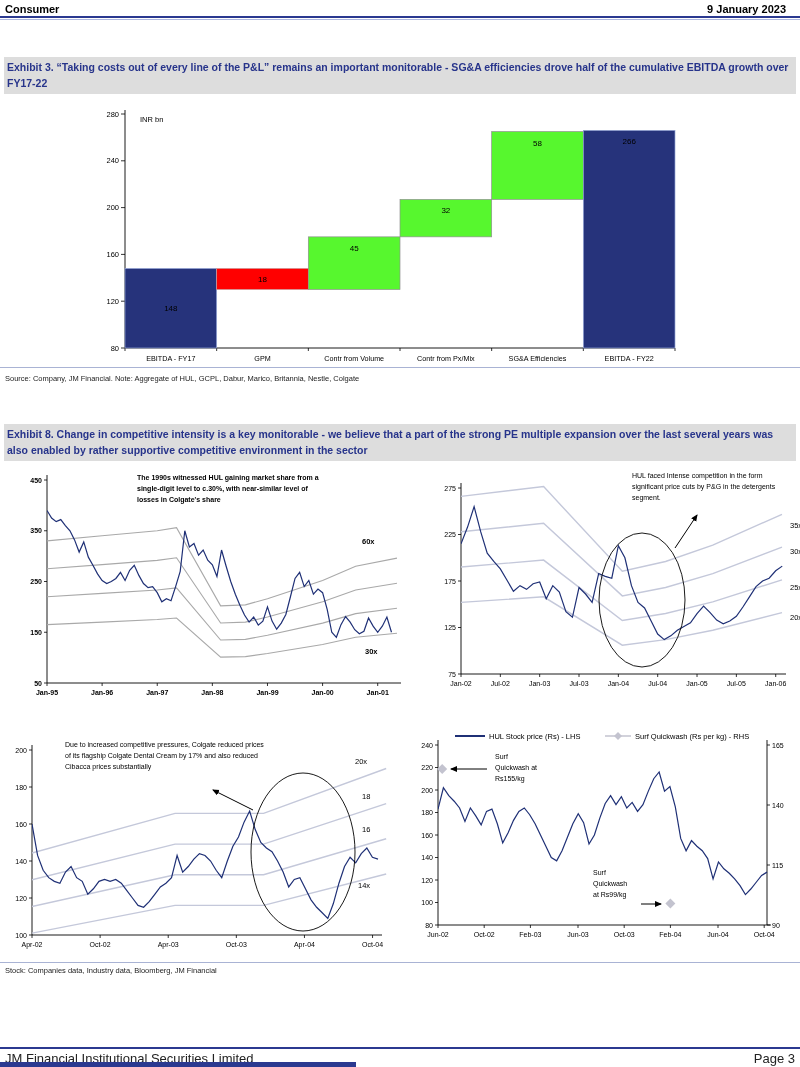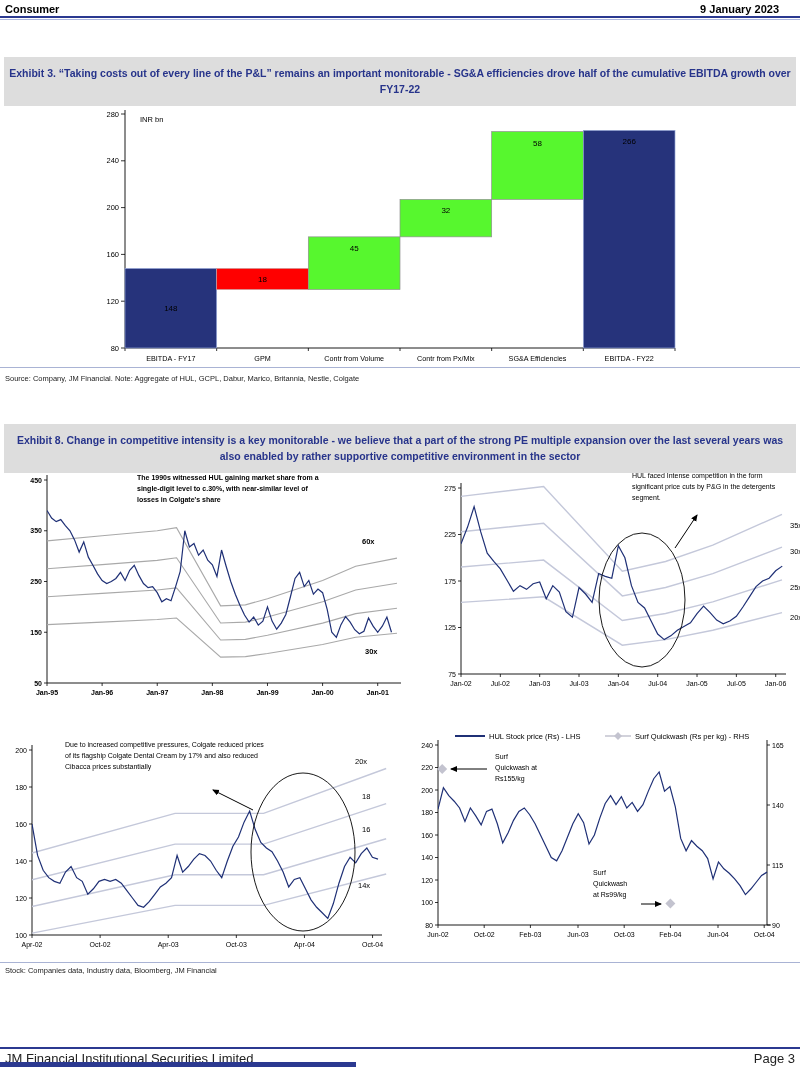--- a/index.html
+++ b/index.html
@@ -1,23 +1,23 @@
 <!DOCTYPE html>
 <html><head>
 <meta charset="utf-8">
 <style>
   html,body{margin:0;padding:0;background:#fff;}
   .page{position:relative;width:800px;height:1067px;background:#fff;
-        font-family:"Liberation Sans",sans-serif;color:#000;overflow:hidden;text-align:center;}
+        font-family:"Liberation Sans",sans-serif;color:#000;overflow:hidden;}
   .hdr-left{position:absolute;top:3px;left:5px;font-size:11px;font-weight:bold;}
-  .hdr-right{position:absolute;top:3px;right:21px;font-size:11px;font-weight:bold;}
+  .hdr-right{position:absolute;top:3px;right:14px;font-size:11px;font-weight:bold;}
   .hdr-rule{position:absolute;top:16px;left:0;width:800px;height:2px;background:#2B3990;}
   .hdr-rule2{position:absolute;top:19px;left:0;width:800px;height:1px;background:#AEB8E0;}
   .ex-title{position:absolute;left:4px;width:786px;background:#DDDDDD;color:#27348B;
-            font-weight:bold;font-size:10.5px;line-height:1.55;padding:8px 3px;}
+            font-weight:bold;font-size:10.5px;line-height:1.55;padding:2px 3px;}
   #ex3-title{top:57px;}
   #ex4-title{top:424px;}
   .rule-light{position:absolute;left:0;width:800px;height:1px;background:#A9B3D4;}
   #ex3-rule{top:367px;} #ex4-rule{top:962px;}
   .src{position:absolute;left:5px;font-size:7.5px;color:#222;}
   #ex3-src{top:374px;} #ex4-src{top:966px;}
   .chartbox{position:absolute;}
   #waterfall{left:60px;top:104px;width:680px;height:270px;}
   #chartA{left:15px;top:468px;width:395px;height:245px;font-weight:bold;}
   #chartB{left:432px;top:468px;width:385px;height:245px;}

